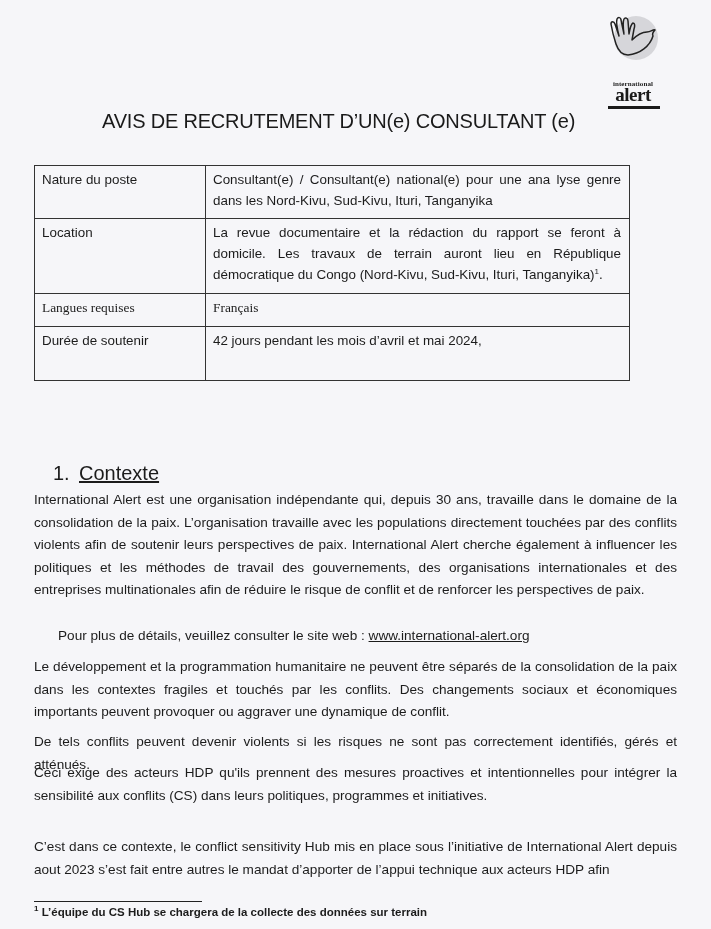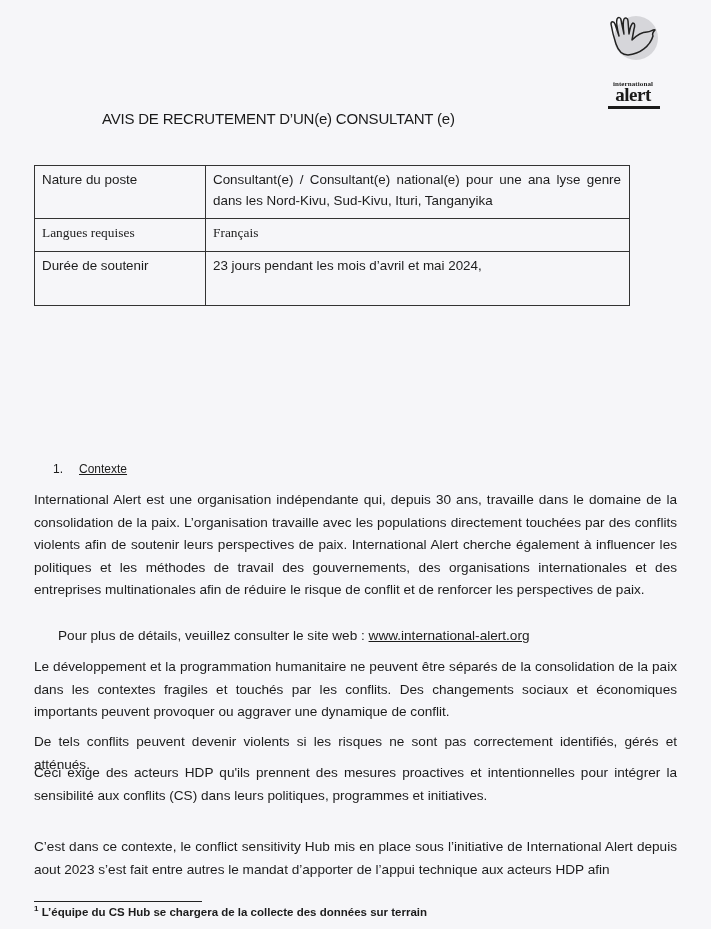--- a/index.html
+++ b/index.html
@@ -9,34 +9,34 @@
     font-family: "Liberation Sans", sans-serif;
     color: #1c1c1c;
   }
   .logo { position: absolute; left: 604px; top: 14px; width: 58px; height: 84px; font-family: Liberation Serif, serif; }
   .logo .circle { position: absolute; left: 10px; top: 2px; width: 44px; height: 44px; border-radius: 50%; background: #d6d6da; }
   .logo svg.hand { position: absolute; left: 2px; top: 0px; width: 54px; height: 50px; }
   .logo .small { position: absolute; left: 0; top: 66px; width: 58px; text-align: center; font-size: 7px; font-weight: bold; color: #222; letter-spacing: 0.1px; }
   .logo .big { position: absolute; left: 0; top: 72px; width: 58px; text-align: center; font-size: 19px; font-weight: bold; color: #1a1a1a; line-height: 18px; letter-spacing: -0.5px; }
   .logo .bar { position: absolute; left: 4px; top: 92px; width: 52px; height: 3px; background: #1a1a1a; }
 
-  .title { position: absolute; left: 102px; top: 110px; font-size: 15px; color: #1a1a1a; letter-spacing: -0.2px; white-space: nowrap; }
+  .title { position: absolute; left: 102px; top: 110px; font-size: 20px; color: #1a1a1a; letter-spacing: -0.2px; white-space: nowrap; }
 
   table.info { position: absolute; left: 34px; top: 165px; width: 596px; border-collapse: collapse; font-size: 13.4px; }
   table.info td { border: 1.3px solid #333; vertical-align: top; padding: 3px 8px 0 7px; line-height: 21px; }
   table.info td.lab { width: 155px; }
   table.info td.val { text-align: justify; }
   table.info tr.r1 td { height: 49px; }
   table.info tr.r2 td { height: 71px; }
   table.info tr.r3 td { height: 50px; }
   table.info tr.r4 td { height: 29px; font-family: Liberation Serif, serif; }
   table.info tr.r5 td { height: 50px; }
   sup { font-size: 8px; vertical-align: 5px; line-height: 0; }
 
-  .section { position: absolute; left: 53px; top: 462px; font-size: 12px; white-space: nowrap; }
+  .section { position: absolute; left: 53px; top: 462px; font-size: 20px; white-space: nowrap; }
   .section .num { display: inline-block; width: 26px; }
   .section .name { text-decoration: underline; }
 
   .p { position: absolute; left: 34px; width: 643px; font-size: 13.6px; line-height: 22.6px; text-align: justify; text-align-last: left; }
   .p1 { top: 489px; }
   .p2 { top: 625px; left: 58px; width: 620px; }
   .p3 { top: 656px; }
   .p4 { top: 731px; }
   .p5 { top: 762px; }
   .p6 { top: 836px; }
@@ -59,27 +59,31 @@
 </div>
 
 <div class="title">AVIS DE RECRUTEMENT D’UN(e) CONSULTANT (e)</div>
 
 <table class="info">
   <tbody>
       <tr class="r1">
     <td class="lab">Nature du poste</td>
     <td class="val">Consultant(e) / Consultant(e) national(e) pour une ana lyse genre dans les Nord-Kivu, Sud-Kivu, Ituri, Tanganyika</td>
   </tr>
+  <tr class="r2">
+    <td class="lab">Location</td>
+    <td class="val"><span>La revue documentaire et la rédaction du rapport se feront à domicile. Les travaux de terrain auront lieu en République démocratique du Congo (Nord-Kivu, Sud-Kivu, Ituri, Tanganyika)</span><sup>1</sup>.</td>
+  </tr>
   <tr class="r4">
     <td class="lab">Langues requises</td>
     <td class="val">Français</td>
   </tr>
   <tr class="r5">
     <td class="lab">Durée de soutenir</td>
-    <td class="val">23 jours pendant les mois d’avril et mai 2024,</td>
+    <td class="val">42 jours pendant les mois d’avril et mai 2024,</td>
   </tr>
 </tbody>
   </table>
 
 <div class="section">
   <span class="num">1.</span><span class="name">Contexte</span>
 </div>
 
 <div class="p p1">International Alert est une organisation indépendante qui, depuis 30 ans, travaille dans le domaine de la consolidation de la paix. L’organisation travaille avec les populations directement touchées par des conflits violents afin de soutenir leurs perspectives de paix. International Alert cherche également à influencer les politiques et les méthodes de travail des gouvernements, des organisations internationales et des entreprises multinationales afin de réduire le risque de conflit et de renforcer les perspectives de paix.</div>
 <div class="p p2"><span>Pour plus de détails, veuillez consulter le site web : </span><a class="link">www.international-alert.org</a></div>

